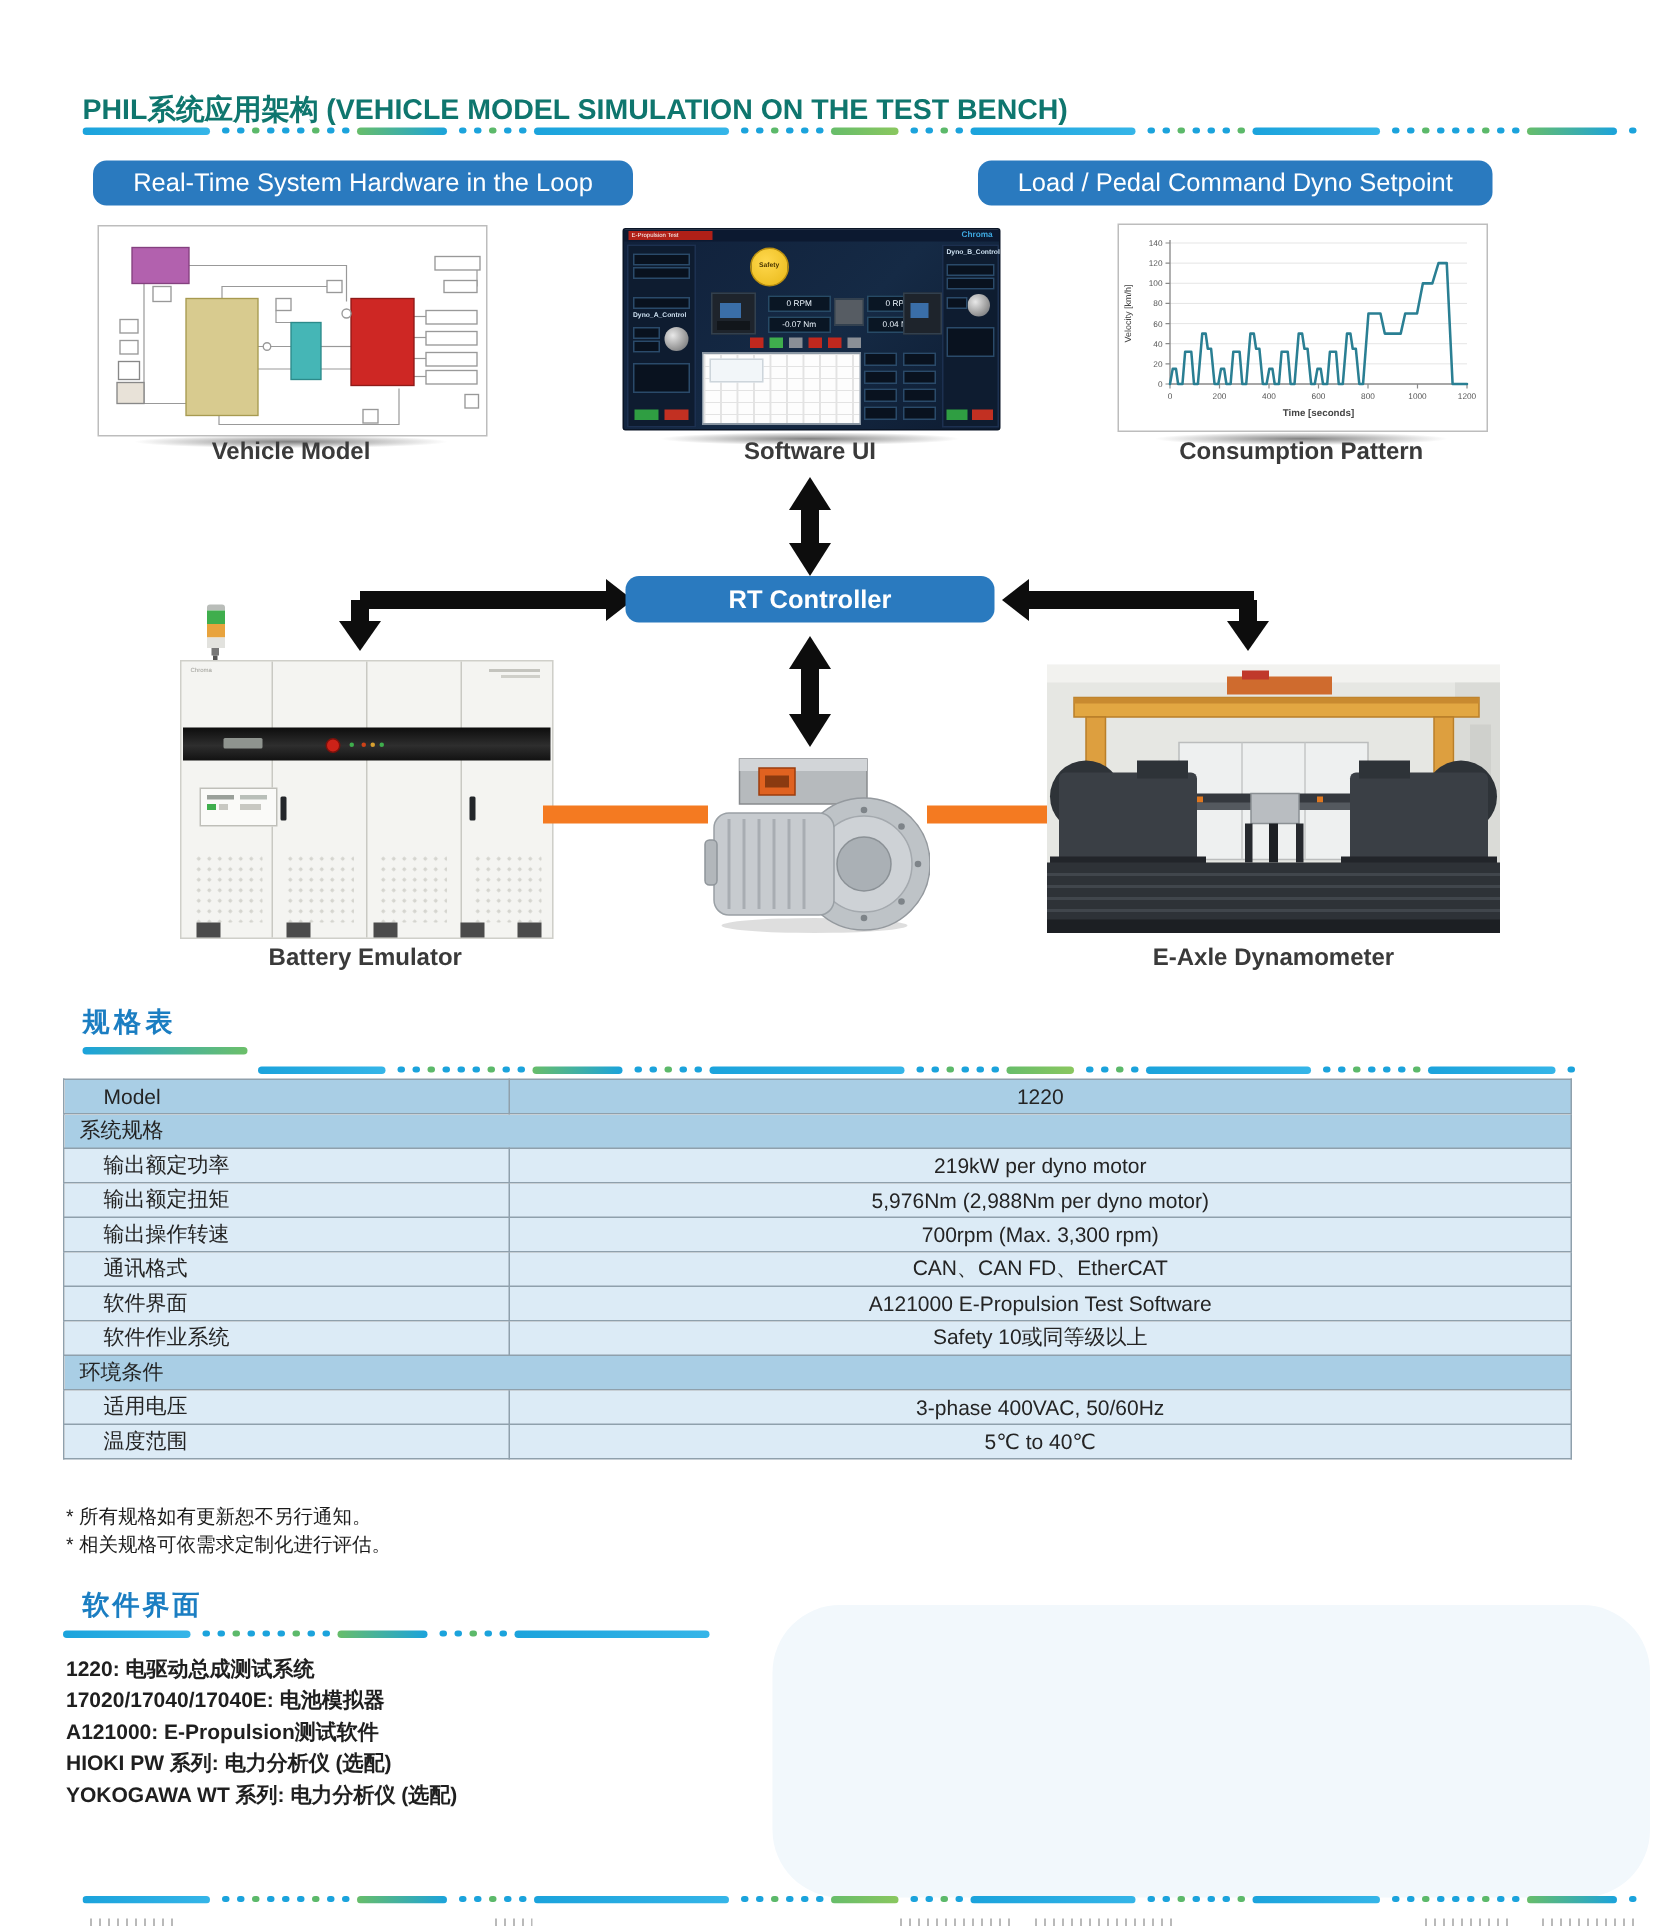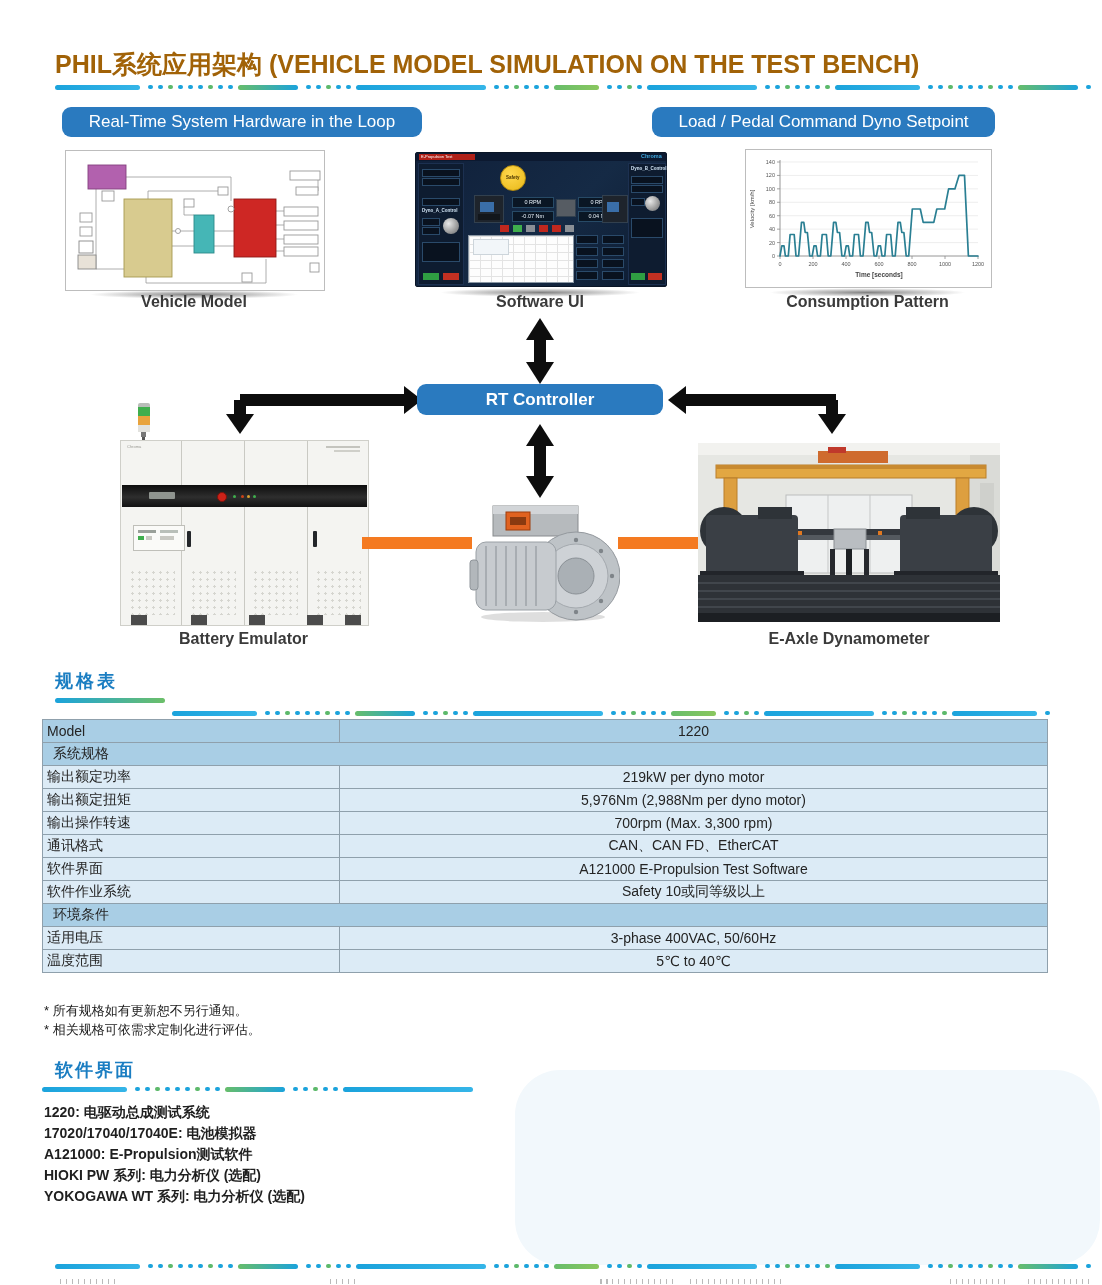--- a/index.html
+++ b/index.html
@@ -1,21 +1,21 @@
 <!DOCTYPE html>
 <html><head>
 <meta charset="utf-8">
 <style>
   html,body{margin:0;padding:0;background:#fff;}
   .page{position:relative;width:1102px;height:1285px;background:#fff;overflow:hidden;
         font-family:"Liberation Sans","DejaVu Sans",sans-serif;}
   .abs{position:absolute;}
 
   
-  .page-title{left:55px;top:48px;font-size:25px;font-weight:bold;color:#a16207;white-space:nowrap;}
+  .page-title{left:55px;top:60px;font-size:19px;font-weight:bold;color:#0f766e;white-space:nowrap;}
   .sec-head{font-size:18px;font-weight:bold;color:#1b7ec2;letter-spacing:3px;white-space:nowrap;}
   .grad-bar{height:5px;border-radius:3px;background:linear-gradient(90deg,#1ba3dc,#6cbf69);}
 
   
   .deco-line{display:flex;align-items:center;height:6px;overflow:hidden;}
   .deco-line .bar{height:5px;border-radius:3px;margin-right:8px;flex:none;}
   .deco-line .bar.b{background:linear-gradient(90deg,#1ba3dc,#35b5e8);}
   .deco-line .bar.g{background:linear-gradient(90deg,#67bd6a,#8ac75f);}
   .deco-line .bar.gb{background:linear-gradient(90deg,#67bd6a,#1ba3dc);}
   .deco-line .dot{width:4.5px;height:4.5px;border-radius:50%;background:#1ba3dc;margin-right:5.5px;flex:none;}
@@ -71,21 +71,21 @@
   .sl-a{width:12px;height:9px;background:#e8a33d;margin-top:1px;}
   .sl-w{width:12px;height:7px;background:#e2e2de;margin-top:1px;}
   .sl-neck{width:5px;height:5px;background:#777;}
   .sl-pole{width:2.5px;height:22px;background:#555;}
 
   .orange-bar{height:12px;background:#f47a21;}
 
   
   table.spec{border-collapse:collapse;width:1006px;table-layout:fixed;}
   table.spec td{border:1px solid #8fa0ac;height:22px;font-size:14px;color:#242424;padding:0;overflow:hidden;white-space:nowrap;}
-  table.spec td.lab{padding-left:4px;background:#dcebf6;}
+  table.spec td.lab{padding-left:26px;background:#dcebf6;}
   table.spec td.val{text-align:center;background:#dcebf6;}
   table.spec tr.hdr td{background:#a9cee5;}
   table.spec td.sec{background:#a9cee5;padding-left:10px;}
 
   .footnote{font-size:13px;color:#1c1c1c;font-weight:500;line-height:19px;white-space:nowrap;}
   .order-list{margin:0;padding:0;list-style:none;font-size:14px;font-weight:600;color:#1f1f1f;line-height:21px;white-space:nowrap;}
 
   .watermark{background:#f2f8fc;border-radius:45px;}
   .cut{height:5px;background:repeating-linear-gradient(90deg,#a8a8a8 0 1.5px,transparent 1.5px 6px);opacity:.8;}
 </style>

